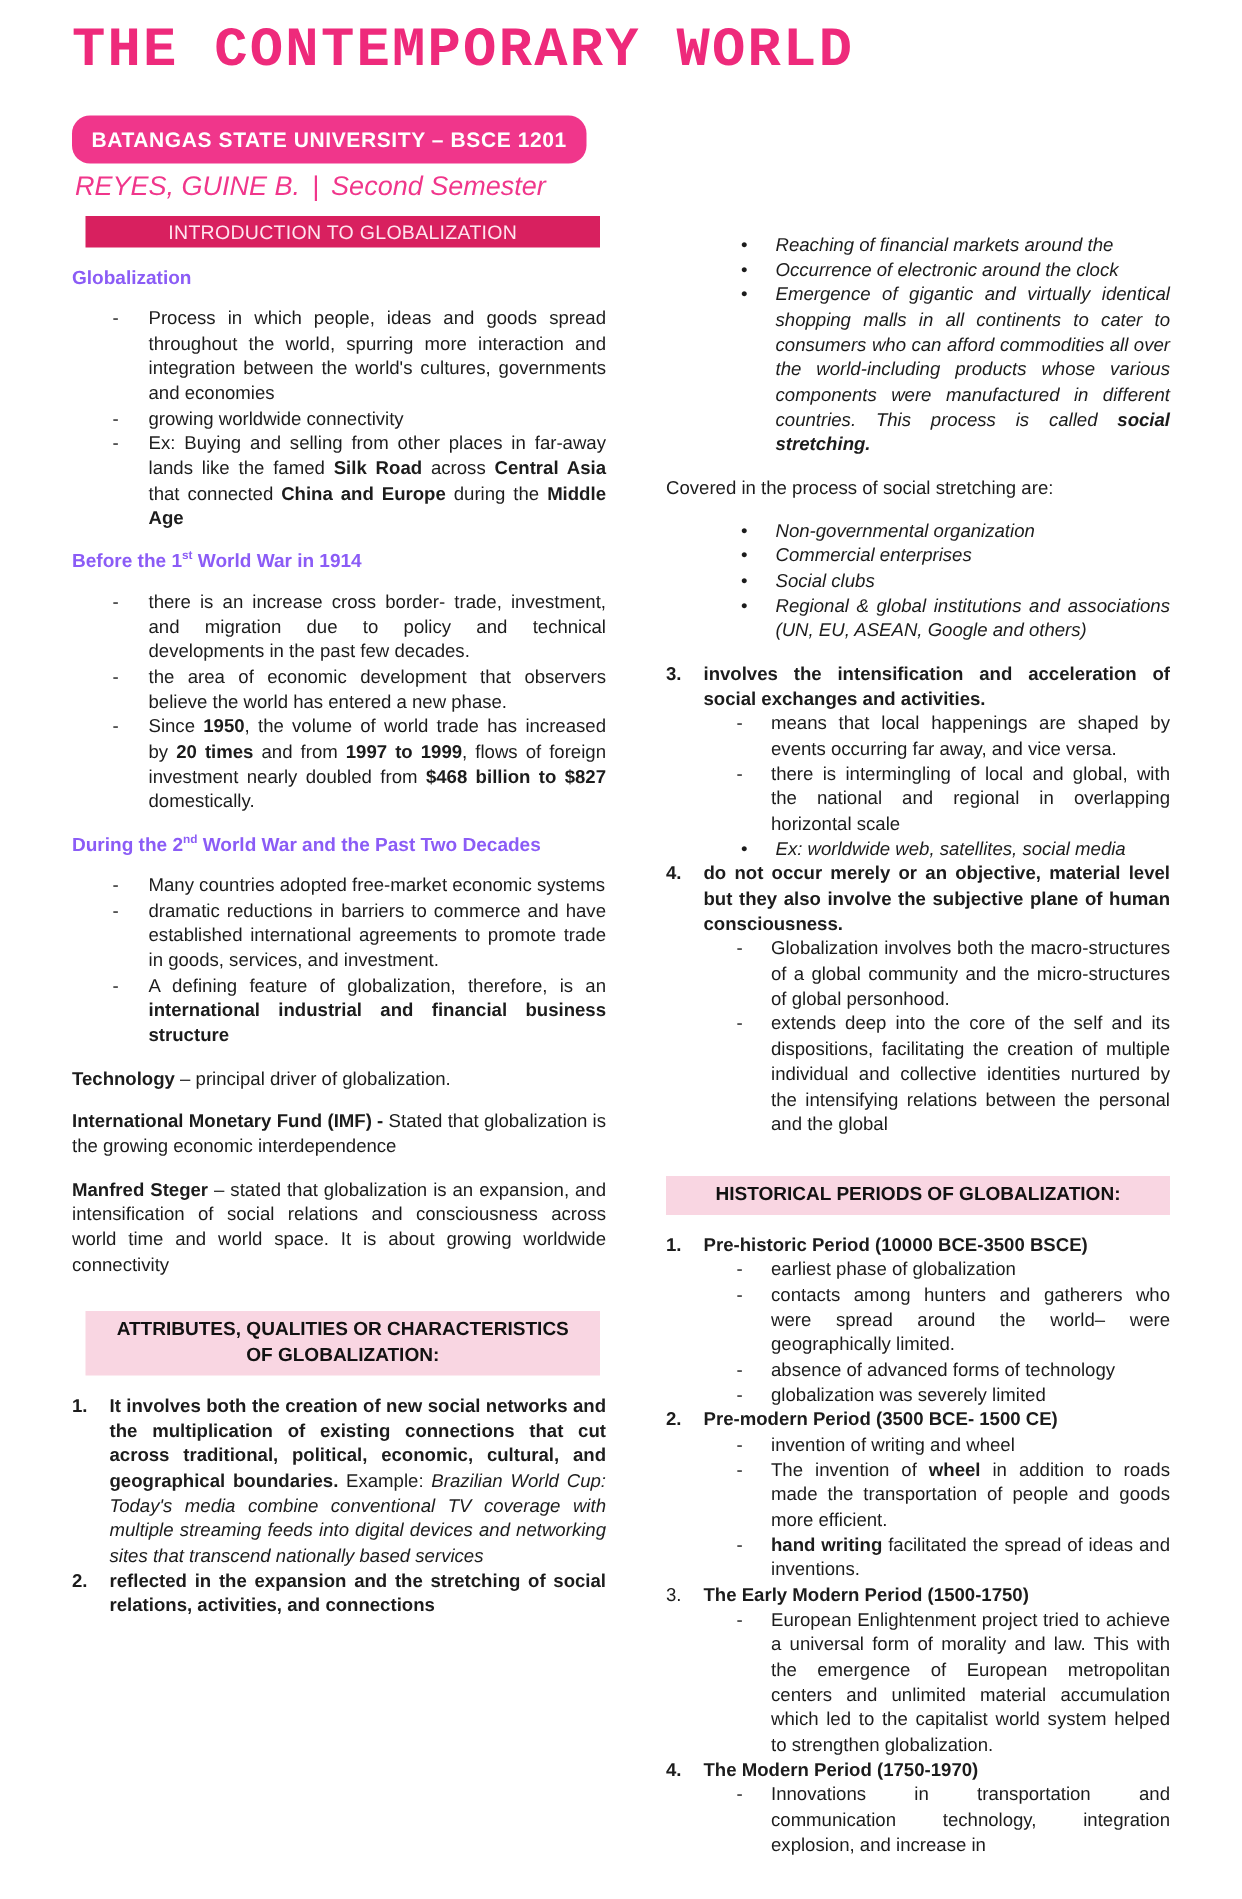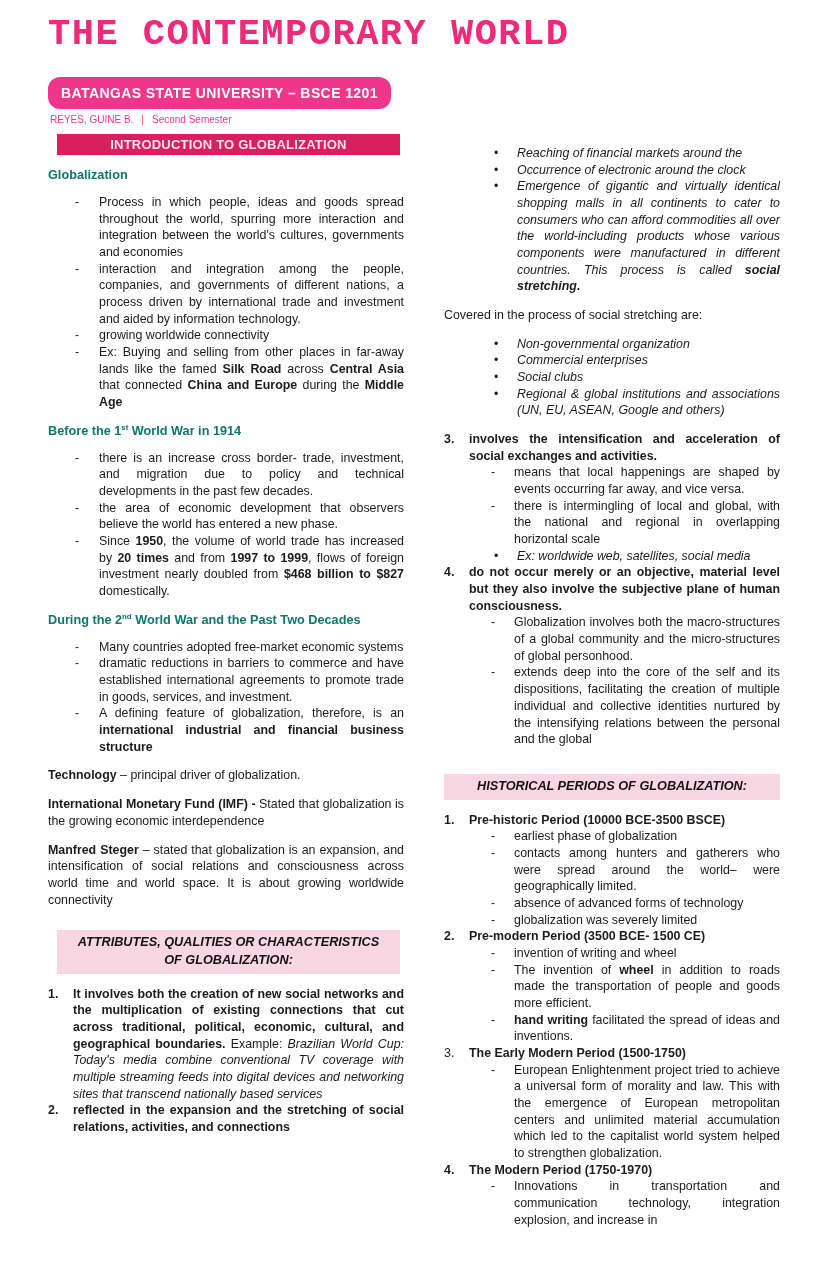--- a/index.html
+++ b/index.html
@@ -28,59 +28,59 @@
     background: var(--badge-pink, #f0368b);
     color: #ffffff;
     font-size: 14px;
     font-weight: bold;
     letter-spacing: 0.4px;
     padding: 8px 13px;
     border-radius: 12px;
   }
   .byline {
     color: var(--badge-pink, #f0368b);
-    font-size: 10px;
+    font-style: italic;
+    font-size: 18px;
     margin: 5px 0 0 2px;
   }
   .byline .sep { margin: 0 8px; }
 
   .cols {
     display: grid;
     grid-template-columns: 356px 336px;
     column-gap: 40px;
     margin-top: 9px;
   }
 
   .section-bar {
     background: var(--bar-pink, #d8205f);
     color: var(--bar-text, #ffe4ef);
-    font-weight: bold;
+    font-weight: normal;
     font-size: 13px;
     text-align: center;
     padding: 3px 2px;
     margin: 0 4px 2px 9px;
     letter-spacing: 0.2px;
   }
   .pink-block {
     background: var(--light-pink, #f9d6e2);
     color: #121212;
     font-weight: bold;
     text-align: center;
     font-size: 12.7px;
     line-height: 1.4;
     padding: 4px 14px;
     margin: 22px 4px 12px 9px;
-    font-style: italic;
   }
   .col-right .pink-block { margin: 26px 0 12px 0; }
 
   h3 {
     font-size: 12.7px;
     font-weight: bold;
-    color: #0f766e;
+    color: #8b5cf6;
     margin: 13px 0 12px;
   }
   sup { font-size: 0.62em; vertical-align: super; line-height: 0; }
 
   .para { text-align: justify; line-height: 1.345; margin: 12px 0; }
 
   .dash-list { margin: 12px 0; }
   .dash-item {
     position: relative;
     padding-left: 51px;
@@ -132,21 +132,20 @@
 
   <div class="cols">
 
     <div class="col col-left">
 
       <div class="section-bar">INTRODUCTION TO GLOBALIZATION</div>
 
       <h3>Globalization</h3>
       <div class="dash-list">
         <div class="dash-item">Process in which people, ideas and goods spread throughout the world, spurring more interaction and integration between the world's cultures, governments and economies</div>
-        <div class="dash-item">interaction and integration among the people, companies, and governments of different nations, a process driven by international trade and investment and aided by information technology.</div>
         <div class="dash-item">growing worldwide connectivity</div>
         <div class="dash-item">Ex: Buying and selling from other places in far-away lands like the famed <b>Silk Road</b> across <b>Central Asia</b> that connected <b>China and Europe</b> during the <b>Middle Age</b></div>
       </div>
 
       <h3>Before the 1<sup>st</sup> World War in 1914</h3>
       <div class="dash-list">
         <div class="dash-item">there is an increase cross border- trade, investment, and migration due to policy and technical developments in the past few decades.</div>
         <div class="dash-item">the area of economic development that observers believe the world has entered a new phase.</div>
         <div class="dash-item">Since <b>1950</b>, the volume of world trade has increased by <b>20 times</b> and from <b>1997 to 1999</b>, flows of foreign investment nearly doubled from <b>$468 billion to $827</b> domestically.</div>
       </div>

